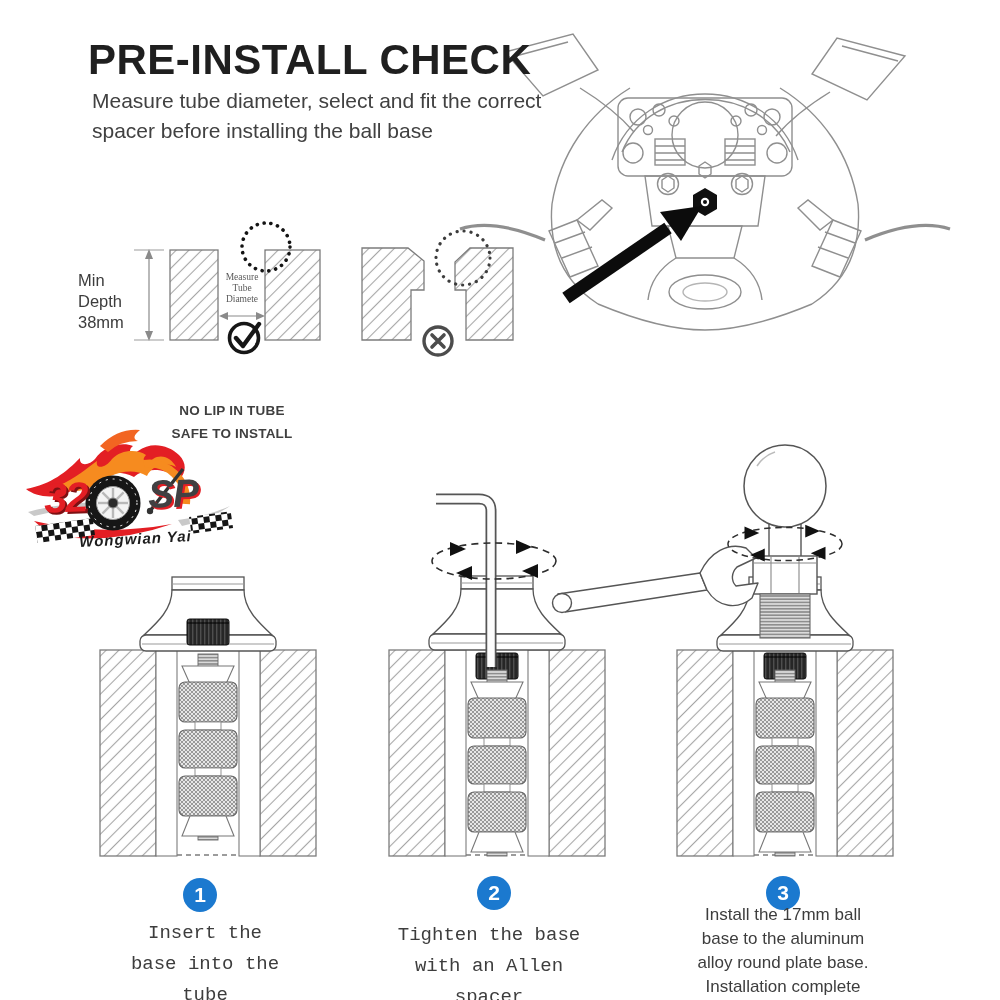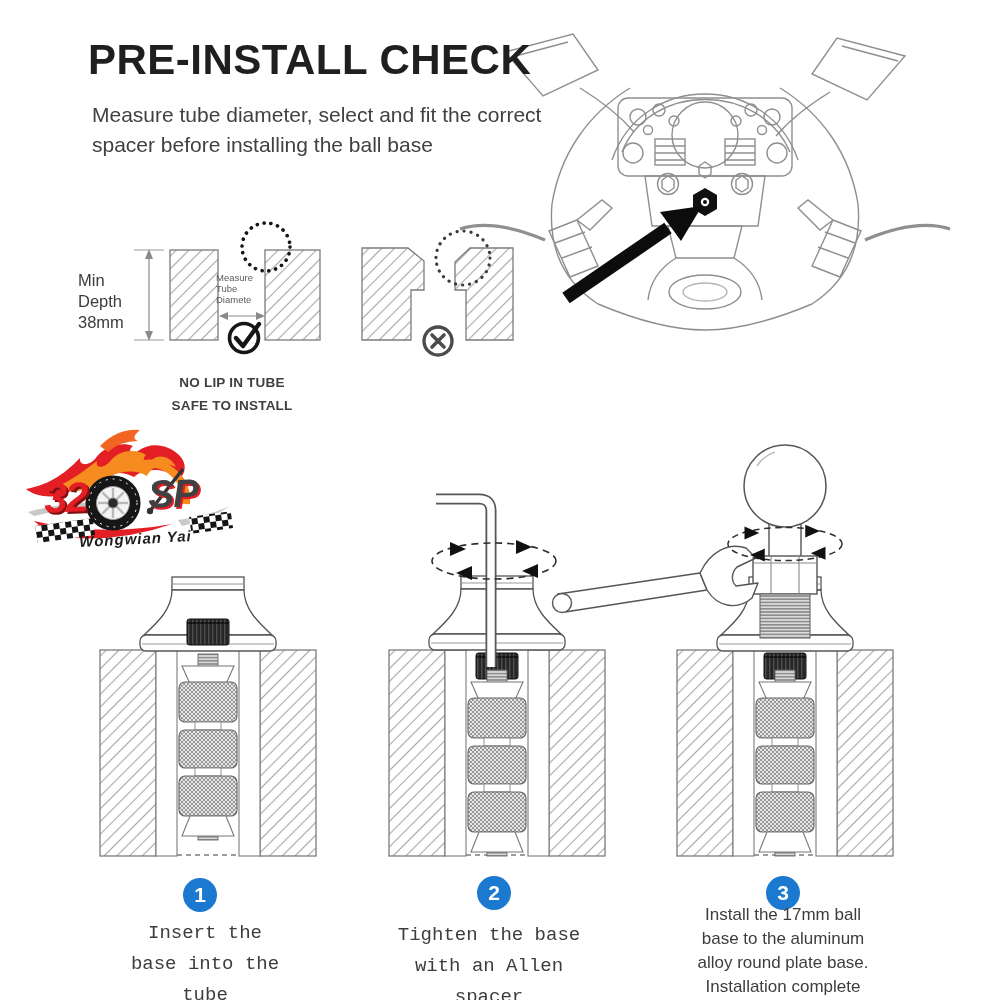--- a/index.html
+++ b/index.html
@@ -3,22 +3,22 @@
 <meta charset="utf-8">
 <style>
   html,body{margin:0;padding:0;background:#fff;}
   .canvas{position:relative;width:1000px;height:1000px;background:#ffffff;
           font-family:"Liberation Sans",sans-serif;overflow:hidden;}
   .abs{position:absolute;}
   .artwork{position:absolute;left:0;top:0;}
   .title{font-size:42px;font-weight:700;letter-spacing:.5px;color:#1f1f1f;}
   .sub{font-size:21px;color:#414141;line-height:30px;}
   .dim-label{font-size:16.5px;line-height:21px;color:#3c3c3c;text-align:left;font-weight:400;}
-  .measure-label{font-size:9.5px;line-height:11px;color:#5a5a5a;text-align:left;}
-  .verdict{font-size:13.5px;font-weight:700;color:#3f3f3f;text-align:center;line-height:23px;letter-spacing:.2px;}
+  .measure-label{font-size:9.5px;line-height:11px;color:#5a5a5a;text-align:center;font-family:Liberation Serif, serif;}
+  .verdict{font-size:13.5px;font-weight:700;color:#3f3f3f;text-align:center;line-height:23px;letter-spacing:.2px;margin-top:28px;}
   .badge{width:34px;height:34px;border-radius:50%;background:#1b79cf;color:#fff;
          display:flex;align-items:center;justify-content:center;font-size:21px;font-weight:700;}
   .step-text{text-align:center;color:#3d3d3d;}
   .s12{font-size:19px;line-height:31px;font-family:Liberation Mono, monospace;}
   .s3{font-size:17px;line-height:24px;}
   .logo-num{font-size:42px;font-style:italic;font-weight:700;color:#e31e24;
             text-shadow:2px 2px 0 #7e1013;letter-spacing:-2px;transform:rotate(-2deg);}
   .logo-sp{font-size:39px;font-style:italic;font-weight:700;color:#414042;
            text-shadow:2px 2px 0 #e31e24;letter-spacing:-1px;transform:rotate(-2deg);}
   .logo-sub{font-size:15px;font-style:italic;font-weight:700;color:#1c1c1c;
@@ -252,21 +252,21 @@
         <path d="M558,594 L700,573 L707,590 L565,612 Z" fill="#fff" stroke="#555" stroke-width="1.4" stroke-linejoin="round"></path>
         <circle cx="562" cy="603" r="9.5" fill="#fff" stroke="#555" stroke-width="1.4"></circle>
         <path d="M700,573 C710,552 728,542 746,548 L756,558 L737,567 C731,573 731,581 736,586 L758,583 L752,598 C738,610 718,608 707,590 Z" fill="#fff" stroke="#555" stroke-width="1.4" stroke-linejoin="round"></path>
       </g>
       <use href="#rotEllipse" transform="translate(785,544) scale(0.92)"></use>
     </g>
   </svg>
 
   <div class="abs title" style="left:88px;top:36px;">PRE-INSTALL CHECK</div>
 
-  <div class="abs sub" style="left:92px;top:100px;">
+  <div class="abs sub" style="left:92px;top:86px;">
     <div>Measure tube diameter, select and fit the correct</div>
     <div>spacer before installing the ball base</div>
   </div>
 
   <div class="abs dim-label" style="left:78px;top:270px;width:58px;">
     <div>Min</div>
     <div>Depth</div>
     <div>38mm</div>
   </div>
 

